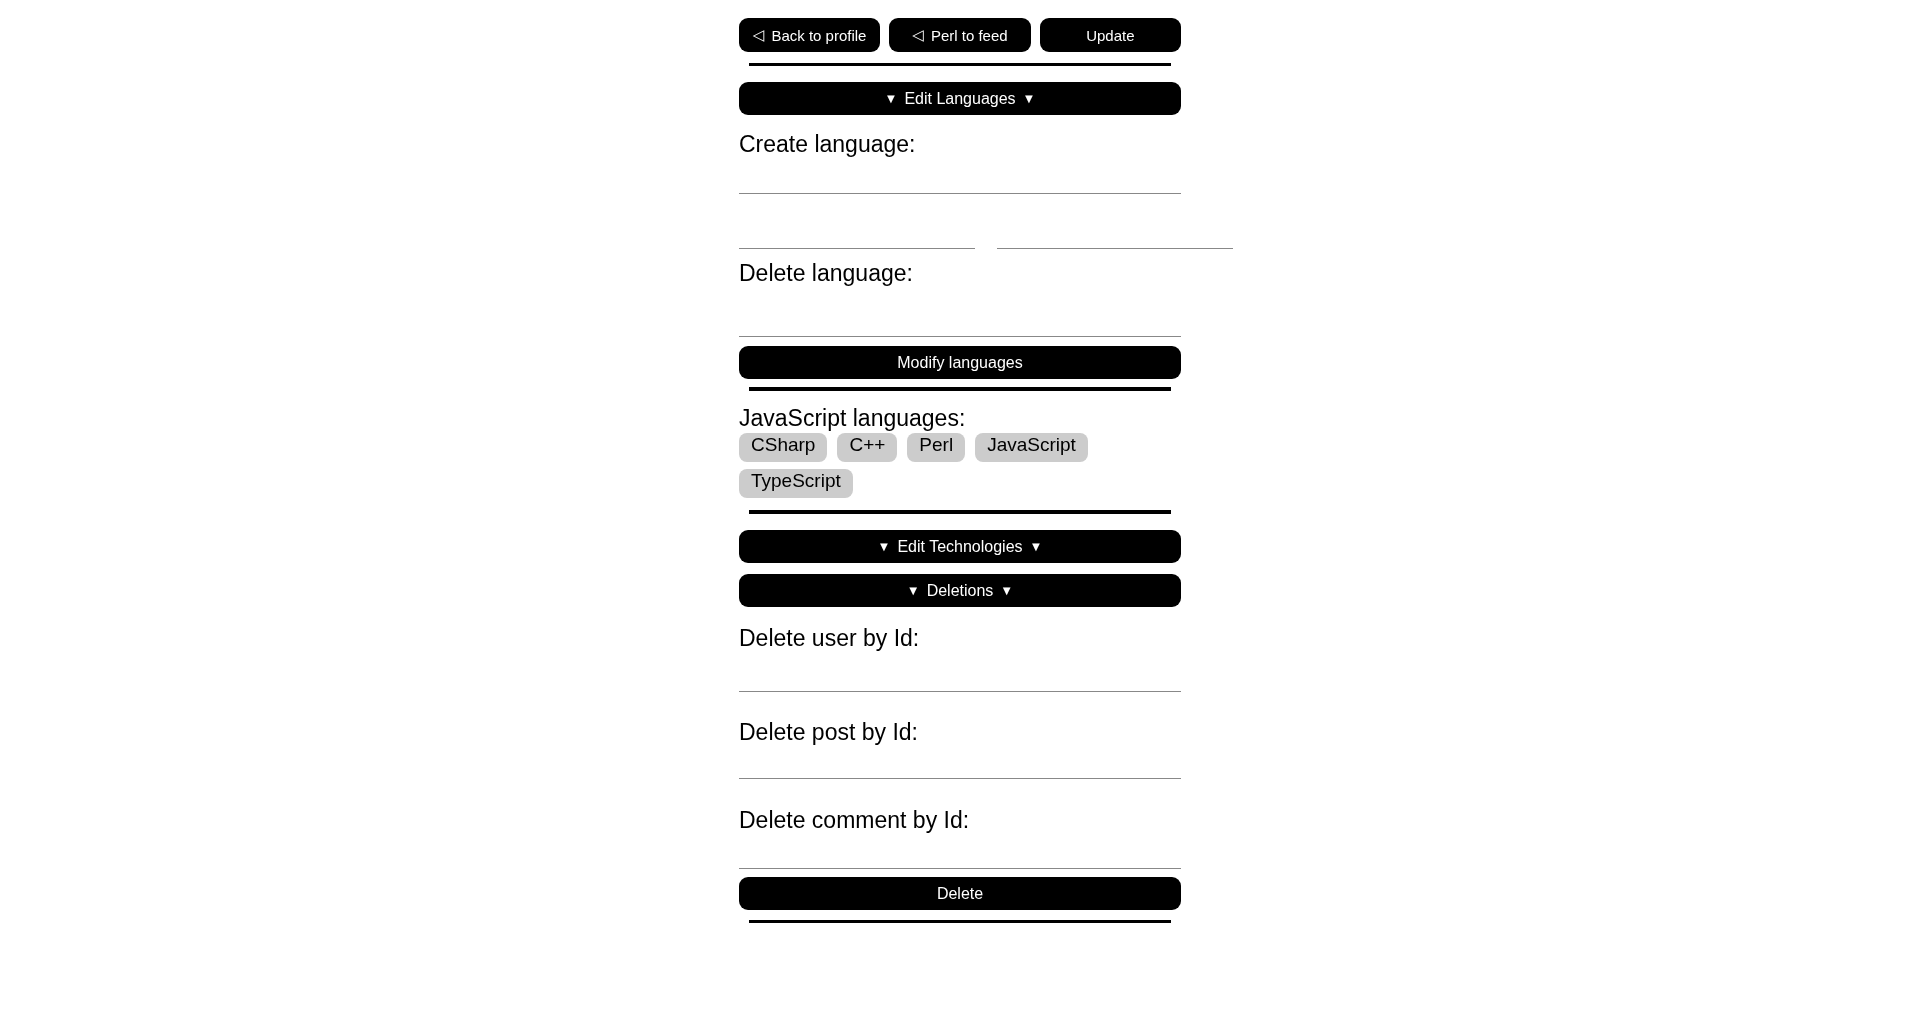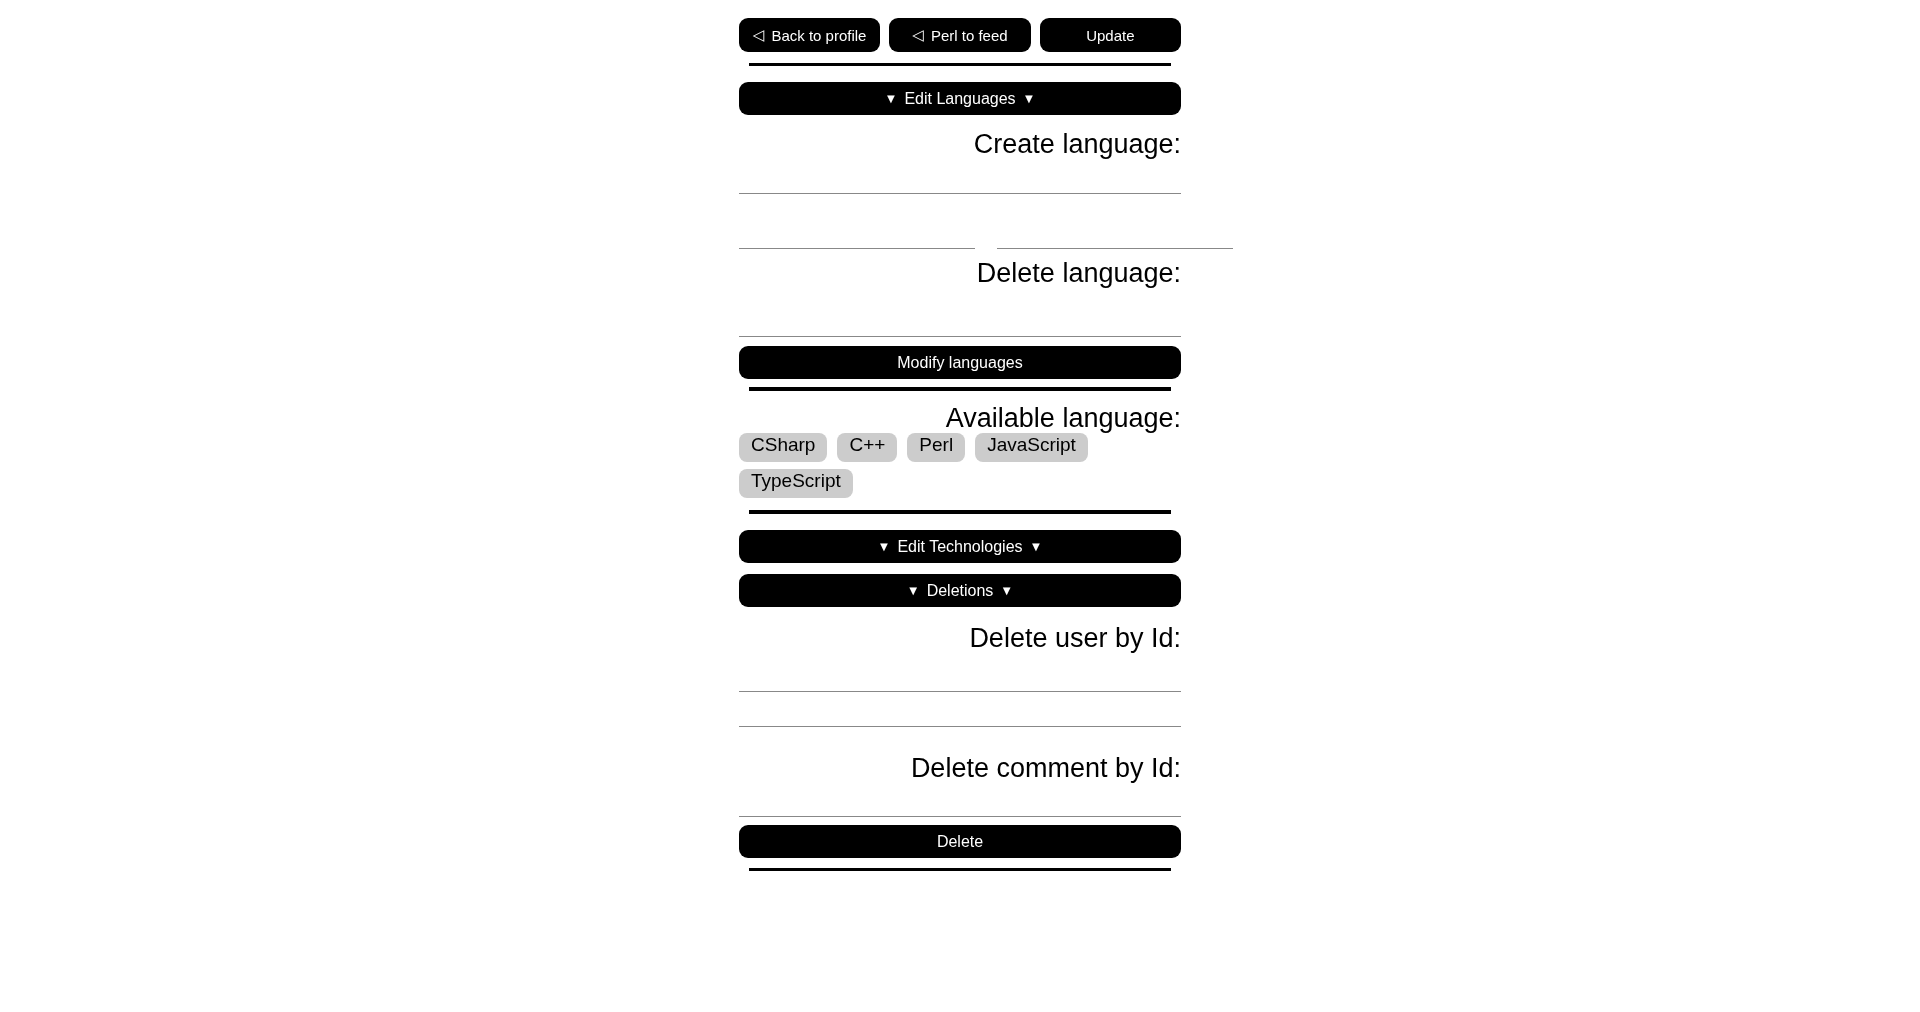--- a/index.html
+++ b/index.html
@@ -55,23 +55,22 @@
     border: none;
     border-top: 3px solid #000000;
     margin: 11px 10px 0 10px;
   }
   .hr-4 { border-top-width: 4px; }
   .mt8  { margin-top: 8px; }
   .mt10 { margin-top: 10px; }
   .mt12 { margin-top: 12px; }
   
   .label {
-    font-size: 27px;
+    font-size: 23px;
     line-height: 23px;
-    text-align: right;
   }
   .mt18 { margin-top: 18px; }
   .mt16 { margin-top: 16px; }
   .mt14 { margin-top: 20px; }
   .mt13 { margin-top: 13px; }
   .mt11 { margin-top: 11px; }
   .mt21 { margin-top: 9px; }
   .mt20 { margin-top: 8px; }
   .mt29 { margin-top: 29px; }
   .mt30 { margin-top: 30px; }
@@ -155,21 +154,21 @@
 
     <div class="label mt13">Delete language:</div>
     <input class="uinput h52" type="text" value="" style="">
 
     <button class="btn wide-btn mt21">
       <span>Modify languages</span>
     </button>
 
     <hr class="hr hr-4 mt8">
 
-    <div class="label mt16">Available language:</div>
+    <div class="label mt16">JavaScript languages:</div>
     <div class="tags">
 
         <span class="tag">CSharp</span>
 
         <span class="tag">C++</span>
 
         <span class="tag">Perl</span>
 
         <span class="tag">JavaScript</span>
 
@@ -186,20 +185,21 @@
 
     <button class="btn wide-btn mt11">
       <span class="icon caret">▼</span>
       <span>Deletions</span>
       <span class="icon caret">▼</span>
     </button>
 
     <div class="label mt14">Delete user by Id:</div>
     <input class="uinput h42" type="text" value="" style="">
 
+    <div class="label mt29">Delete post by Id:</div>
     <input class="uinput h35" type="text" value="" style="">
 
     <div class="label mt30">Delete comment by Id:</div>
     <input class="uinput h37" type="text" value="" style="">
 
     <button class="btn wide-btn mt20">
       <span>Delete</span>
     </button>
 
     <hr class="hr mt10">

